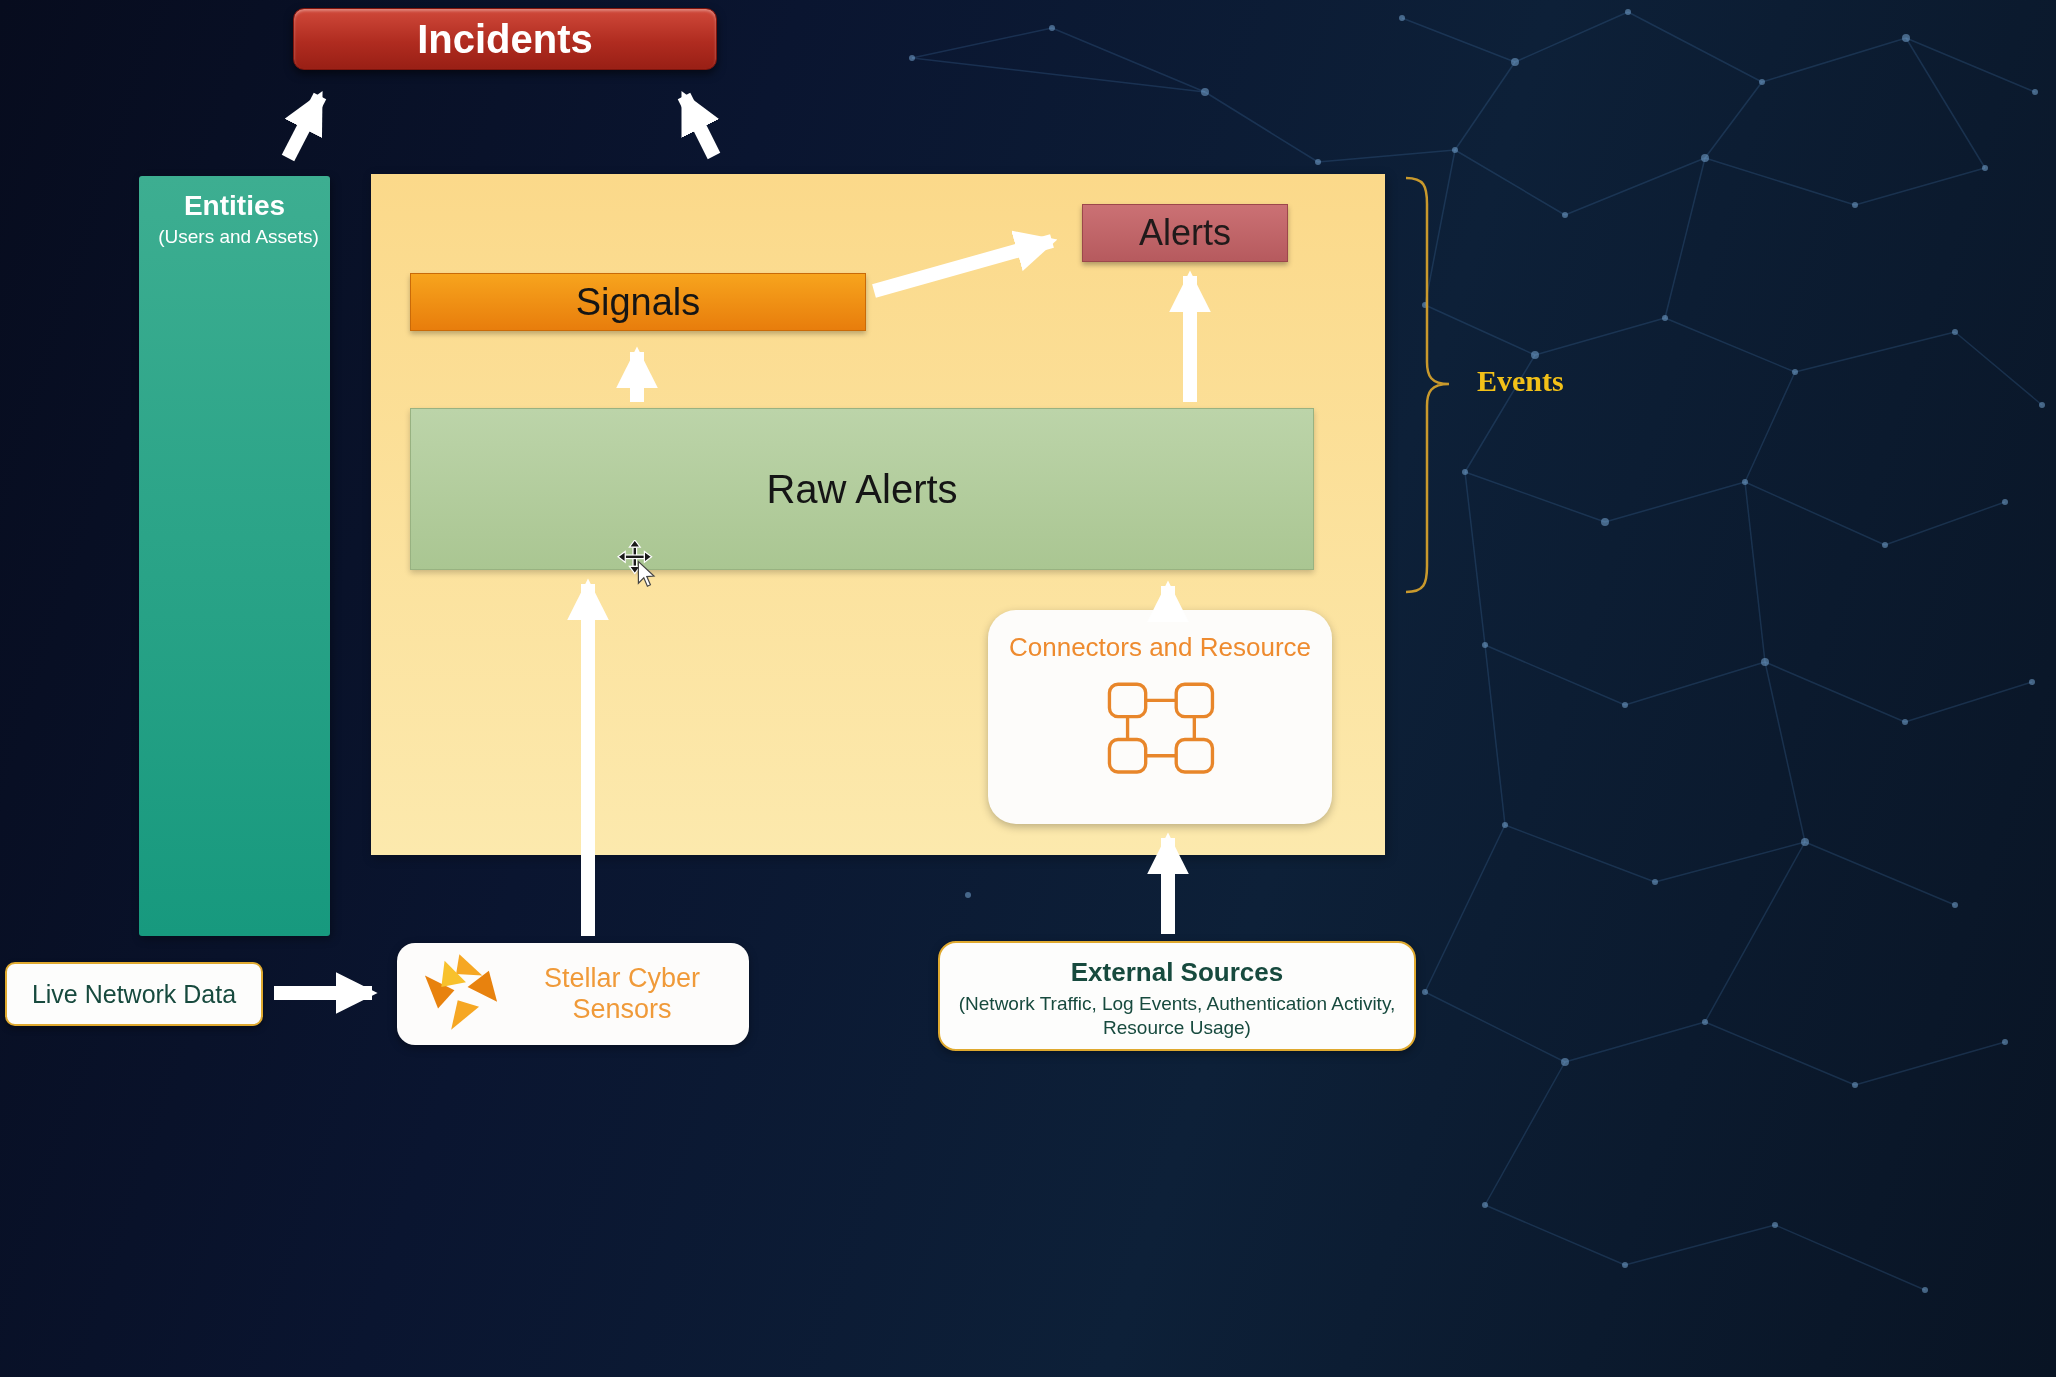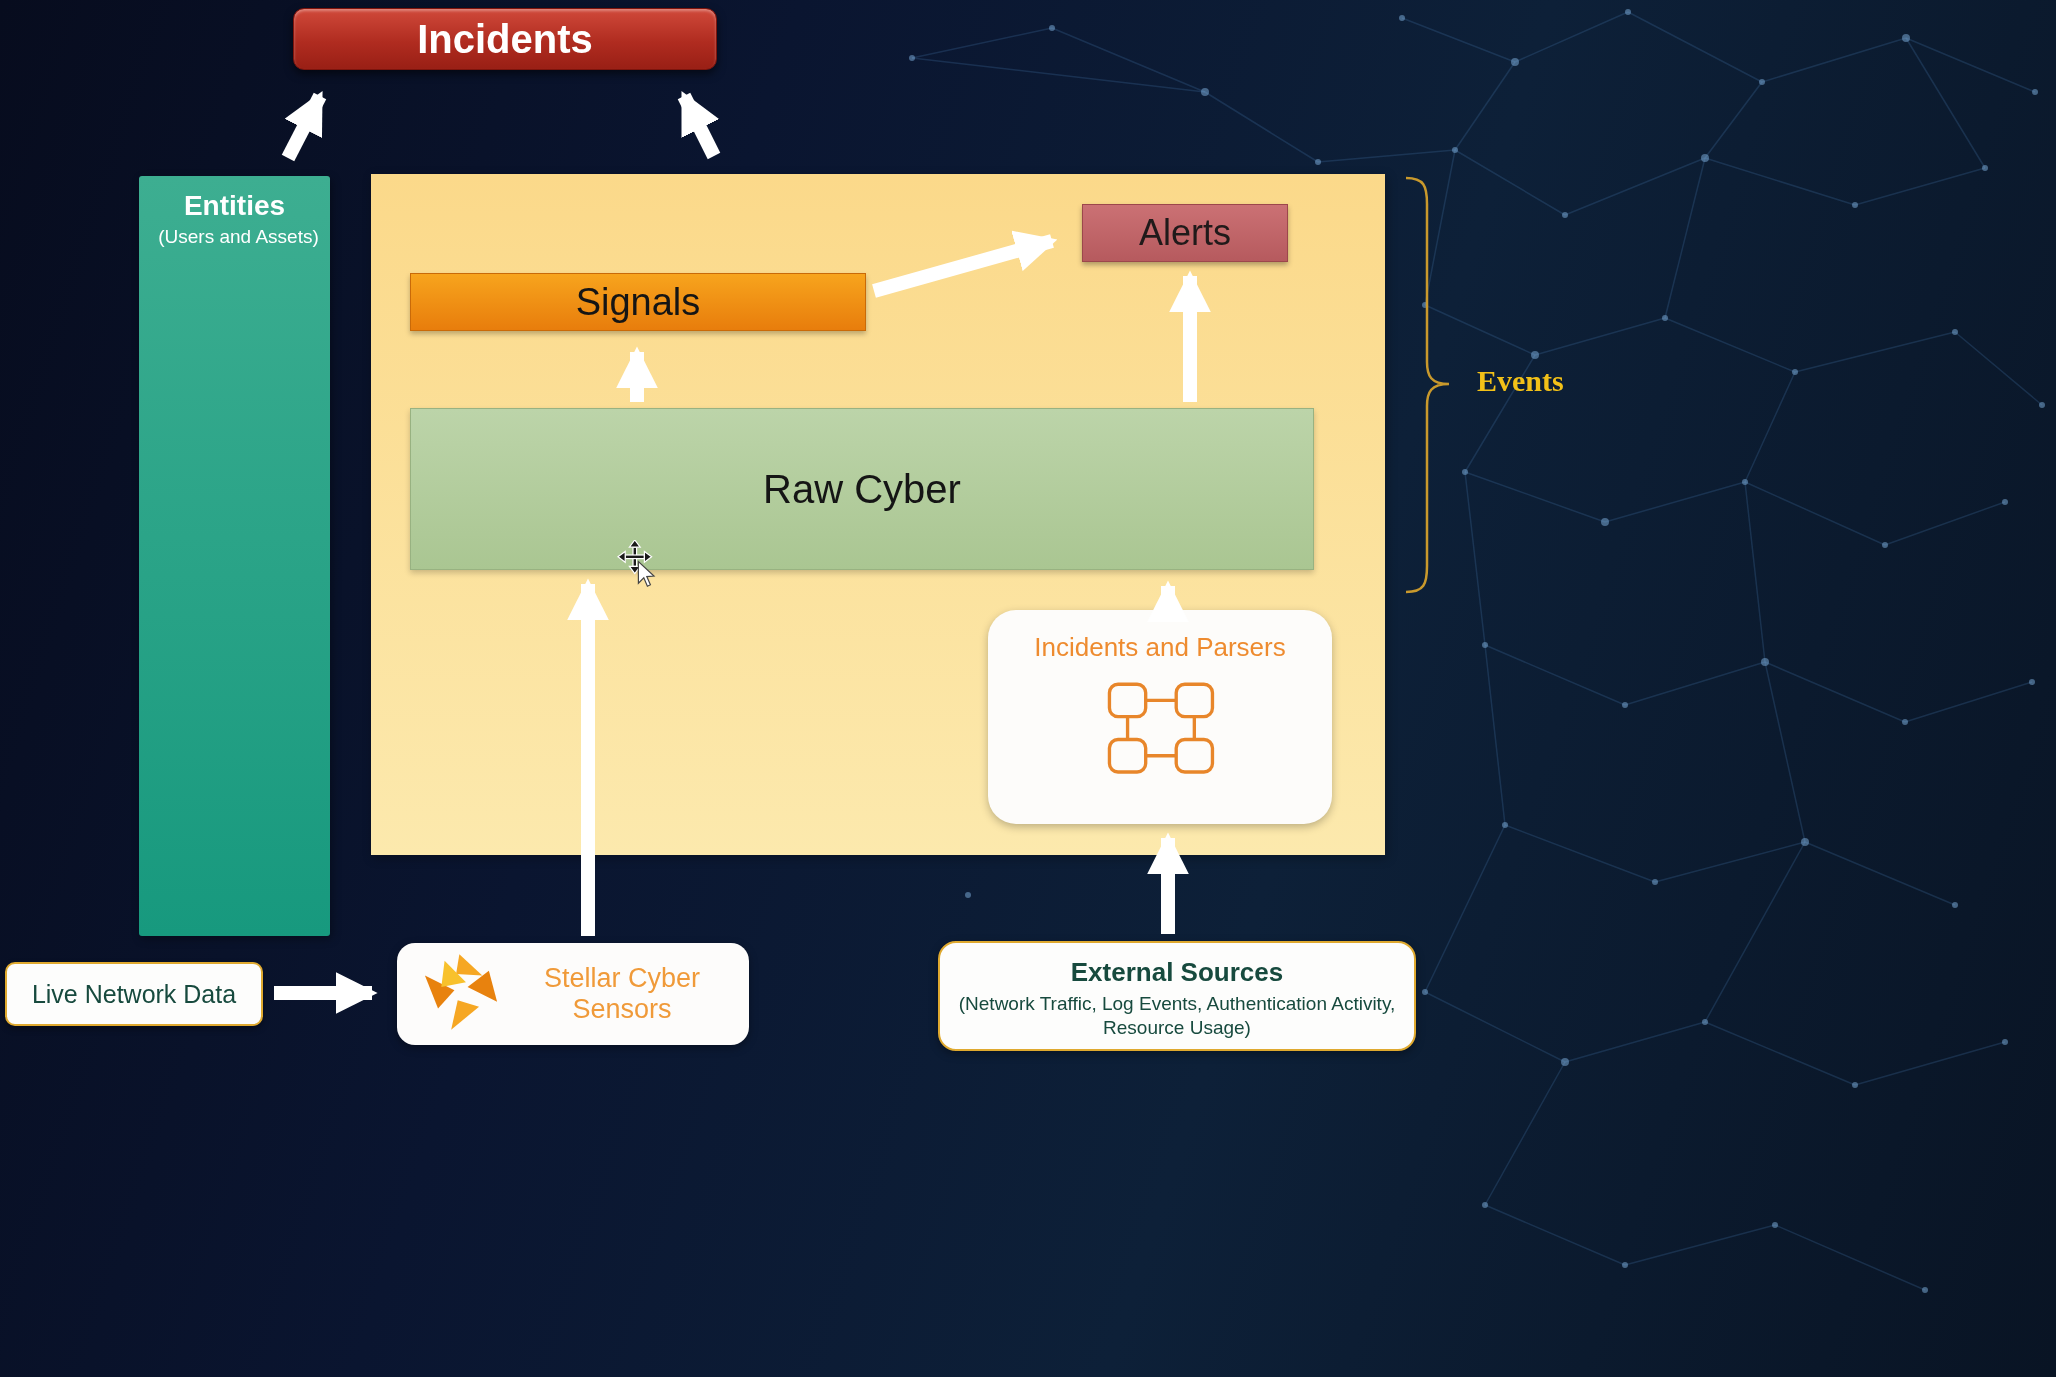--- a/index.html
+++ b/index.html
@@ -217,25 +217,25 @@
 
   <div class="node signals">
     <span>Signals</span>
   </div>
 
   <div class="node alerts">
     <span>Alerts</span>
   </div>
 
   <div class="node raw-events">
-    <span>Raw Cyber</span>
+    <span>Raw Alerts</span>
   </div>
 
   <div class="node connectors">
-    <div class="title">Incidents and Parsers</div>
+    <div class="title">Connectors and Resource</div>
     <div class="icon">
       <svg width="124" height="118" viewBox="0 0 130 120">
         <g stroke="#e8862a" stroke-width="3.5" fill="none">
           <path d="M50 29 H82 M31 46 V70 M101 46 V70 M50 87 H82"></path>
         </g>
         <g fill="#fdfcfa" stroke="#e8862a" stroke-width="3.5">
           <rect x="12" y="12" width="38" height="34" rx="9"></rect>
           <rect x="82" y="12" width="38" height="34" rx="9"></rect>
           <rect x="12" y="70" width="38" height="34" rx="9"></rect>
           <rect x="82" y="70" width="38" height="34" rx="9"></rect>

